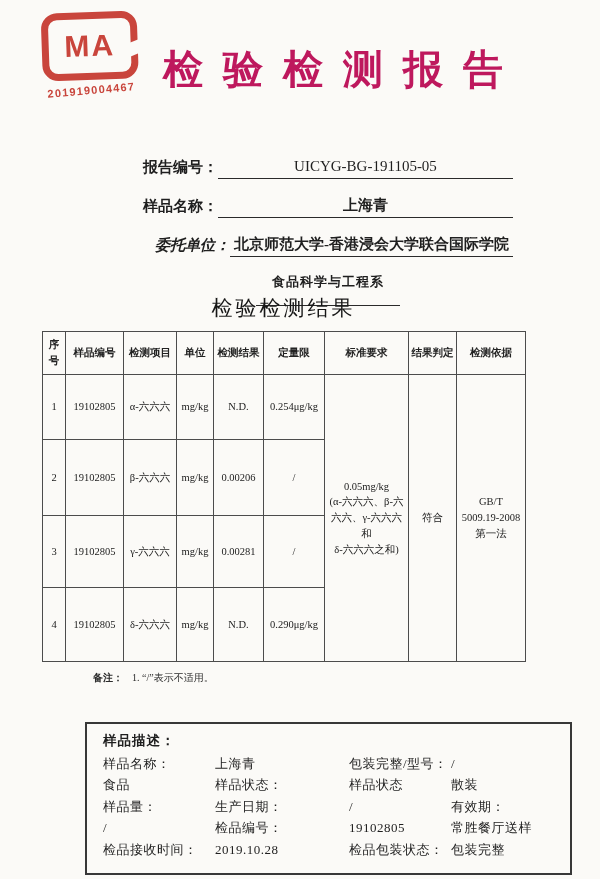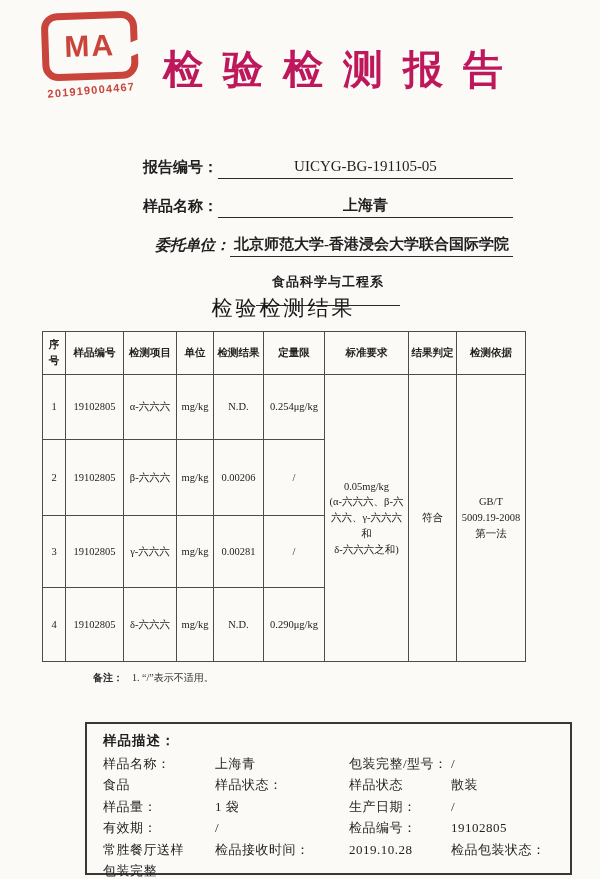--- a/index.html
+++ b/index.html
@@ -193,21 +193,20 @@
       <span class="val">上海青</span>
       <span class="lbl">包装完整/型号：</span>
       <span class="val">/</span>
 
       <span class="val">食品</span>
       <span class="lbl">样品状态：</span>
       <span class="val">样品状态</span>
 
       <span class="val">散装</span>
       <span class="lbl">样品量：</span>
-      <span class="val">1 袋</span>
 
       <span class="lbl">生产日期：</span>
       <span class="val">/</span>
       <span class="lbl">有效期：</span>
       <span class="val">/</span>
 
       <span class="lbl">检品编号：</span>
       <span class="val">19102805</span>
       <span class="val">常胜餐厅送样</span>
 

